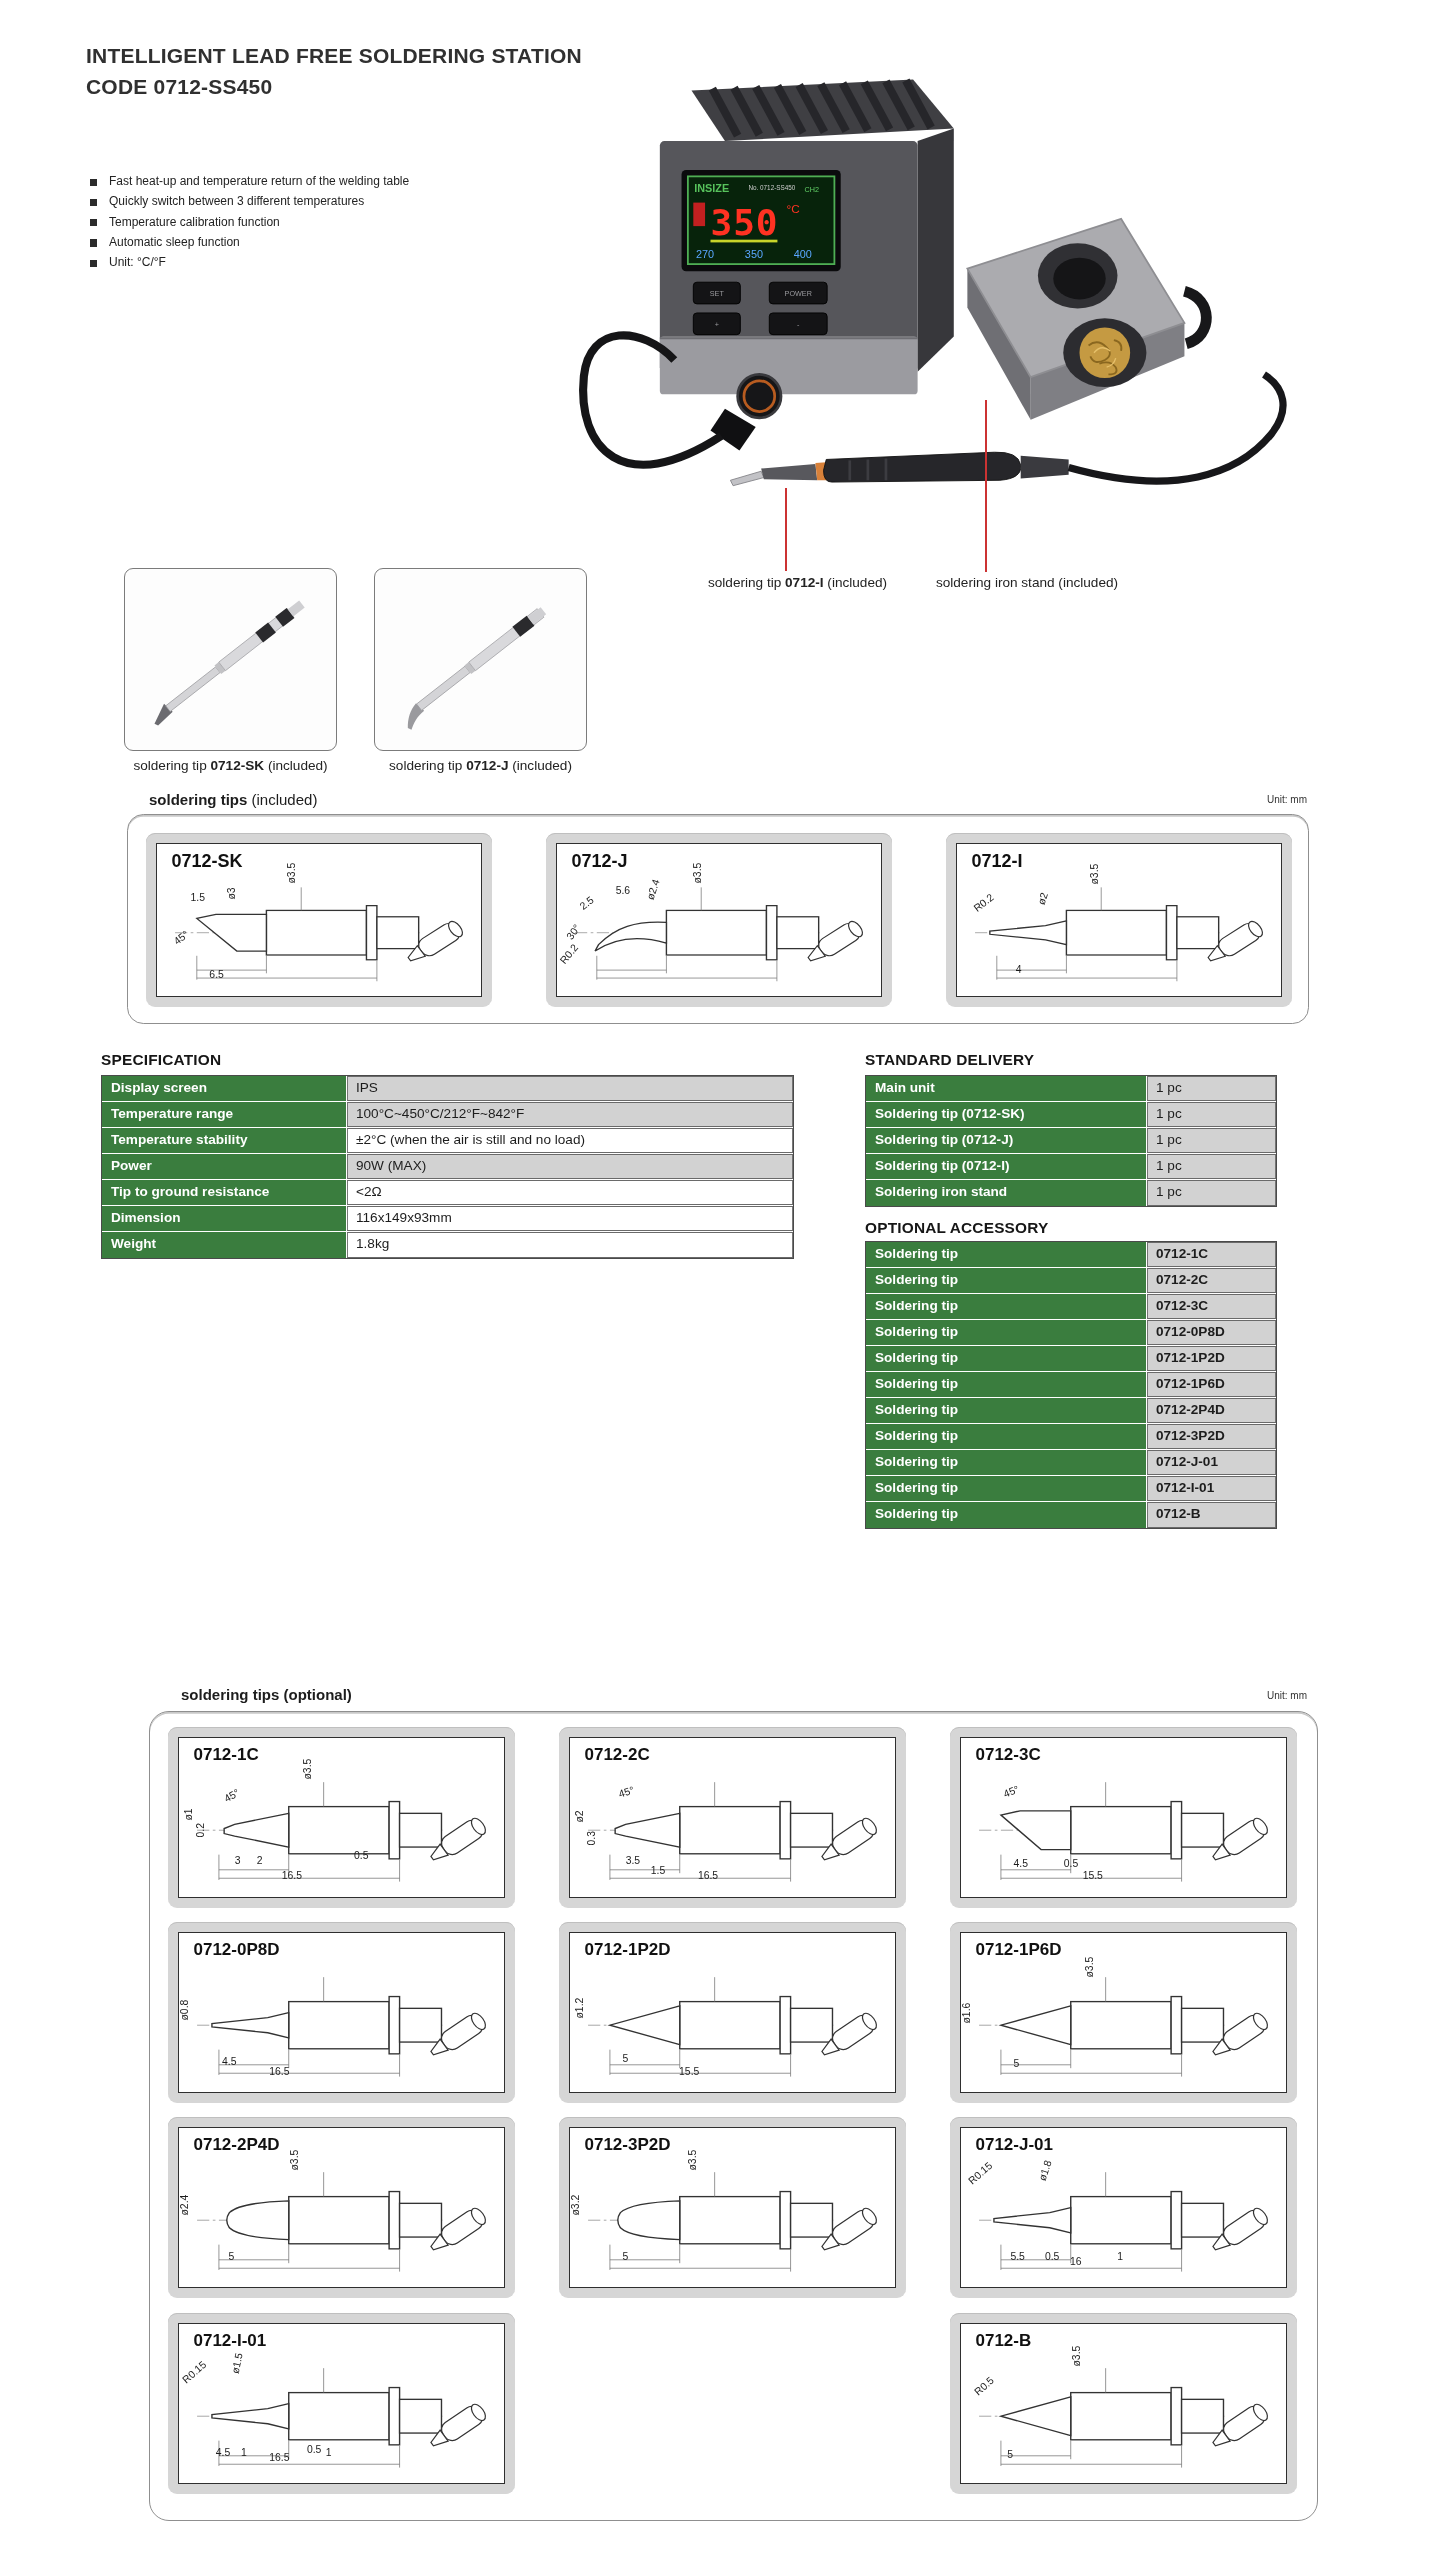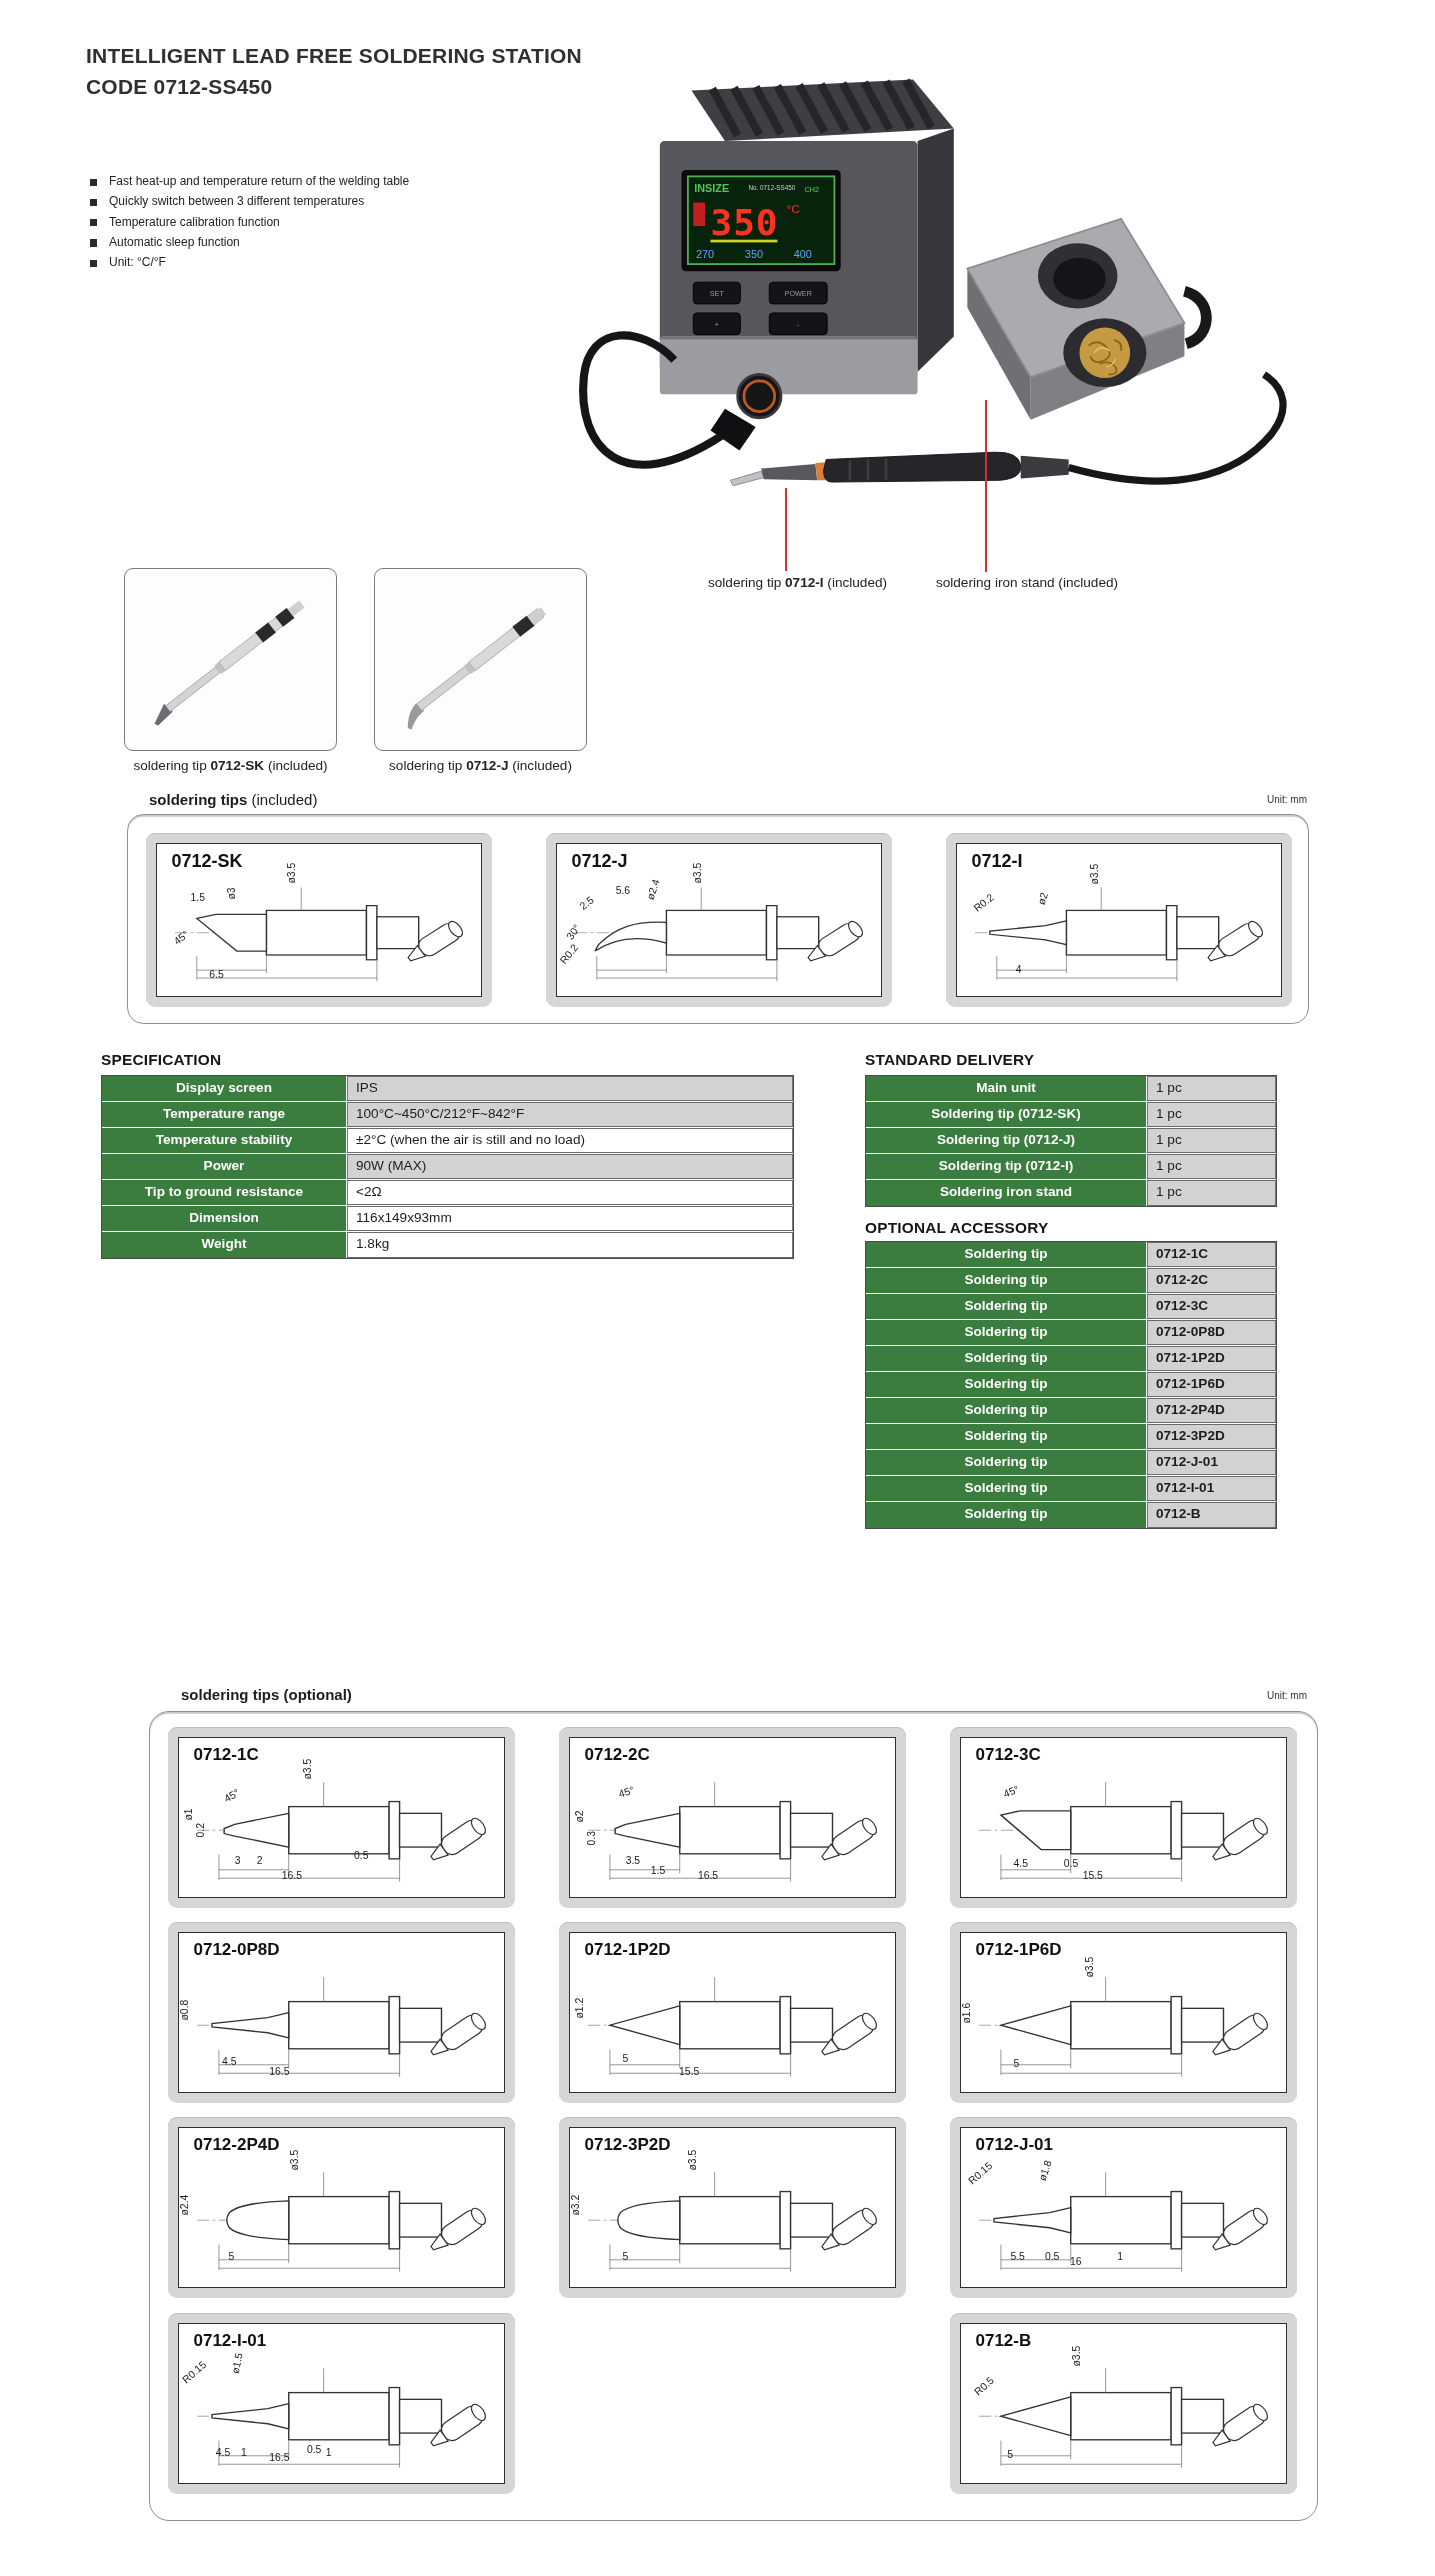--- a/index.html
+++ b/index.html
@@ -58,21 +58,21 @@
   .theading { font-size:15.4px; font-weight:bold; color:#161616; letter-spacing:0.2px; }
   #spec-title { left:101px; top:1051px; } 
   #del-title  { left:865px; top:1051px; }
   #acc-title  { left:865px; top:1219px; }
   .tbl { border:0.9px solid #4a4a4a; }
   #spec-table { left:101px; top:1075px; width:693px; }
   #delivery-table { left:865px; top:1075px; width:412px; }
   #optional-table { left:865px; top:1241px; width:412px; }
   .trow { display:flex; }
   .tcell { height:26px; line-height:24.4px; font-size:13.6px; padding:0 9px; overflow:hidden; white-space:nowrap; }
-  .lab { background:var(--green); color:#fff; font-weight:bold; border-bottom:1.8px solid #fff;text-align:center; }
+  .lab { background:var(--green); color:#fff; font-weight:bold; border-bottom:1.8px solid #fff; }
   .val { color:#1d1d1d; border-left:1.8px solid #fff; border-bottom:1.8px solid #fff; box-shadow:inset 0 0 0 0.9px #6a6a6a; background:#fff; }
   .val.gray { background:var(--cell_gray); }
   .val.code { font-weight:bold; }
   .trow:last-child .lab, .trow:last-child .val { border-bottom:none; }
   #spec-table .lab { flex:0 0 244px; } #spec-table .val { flex:1; }
   #delivery-table .lab, #optional-table .lab { flex:0 0 280px; }
   #delivery-table .val, #optional-table .val { flex:1; }
 </style>
 </head>
 <body>

